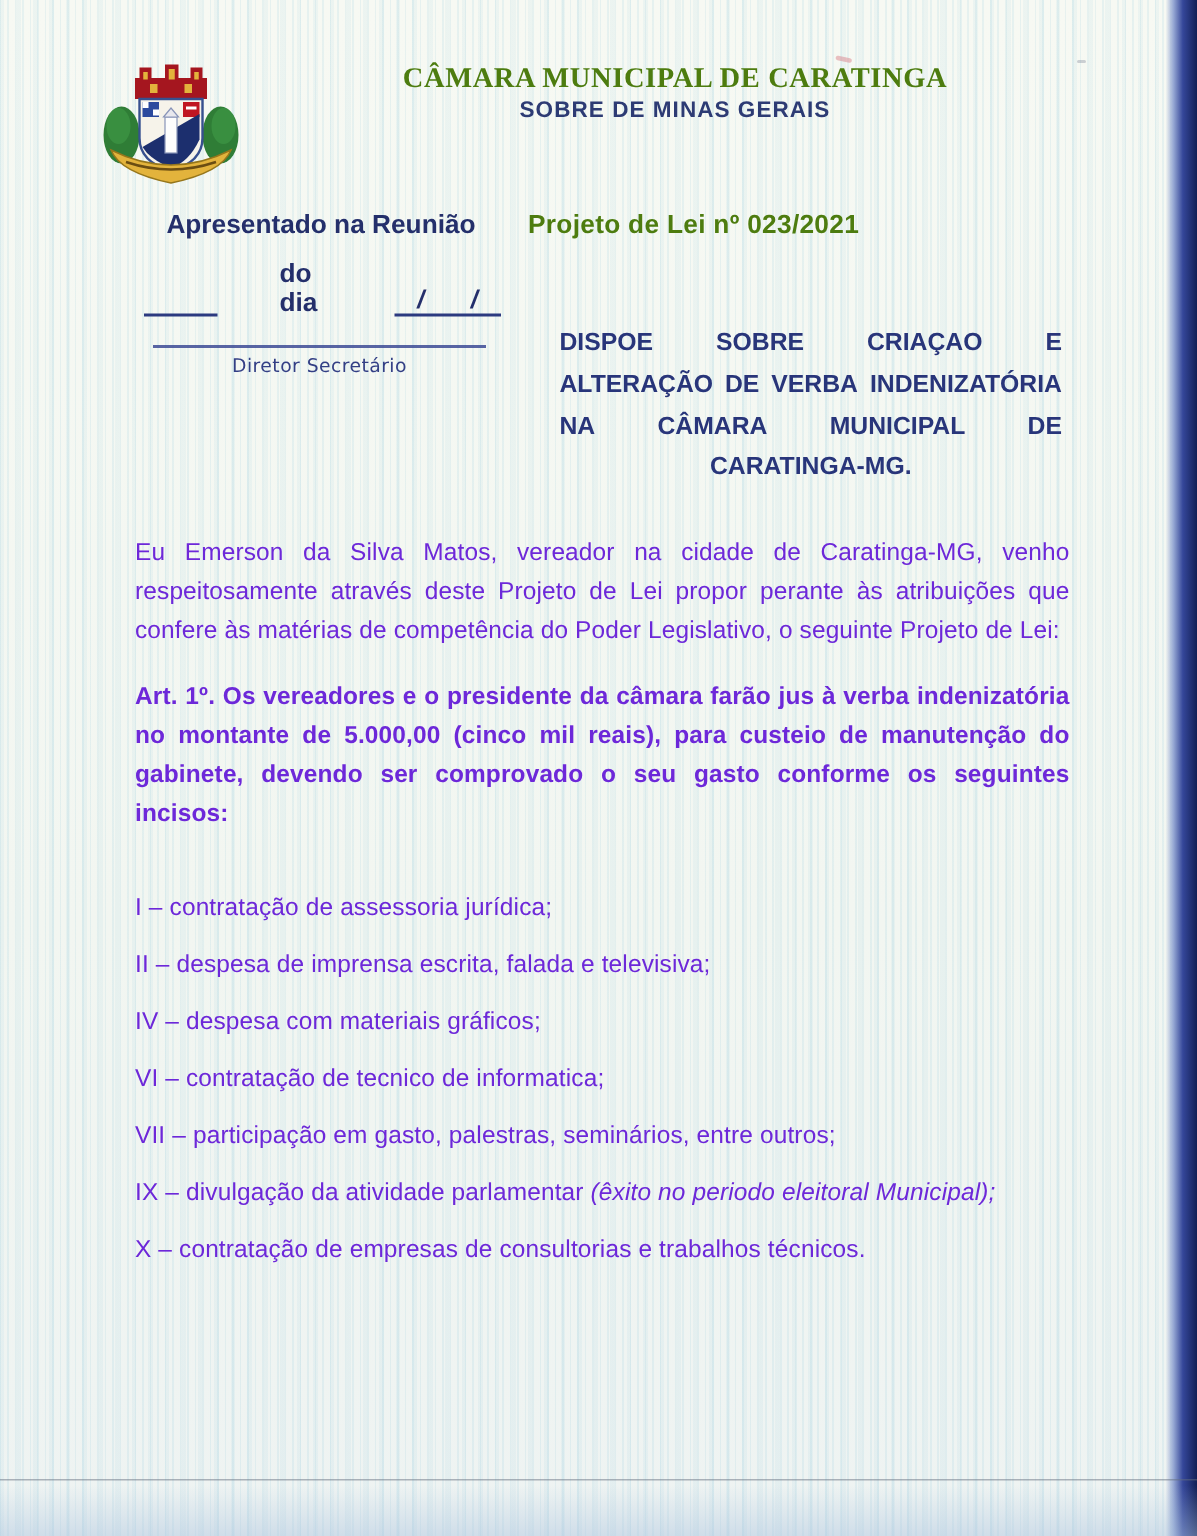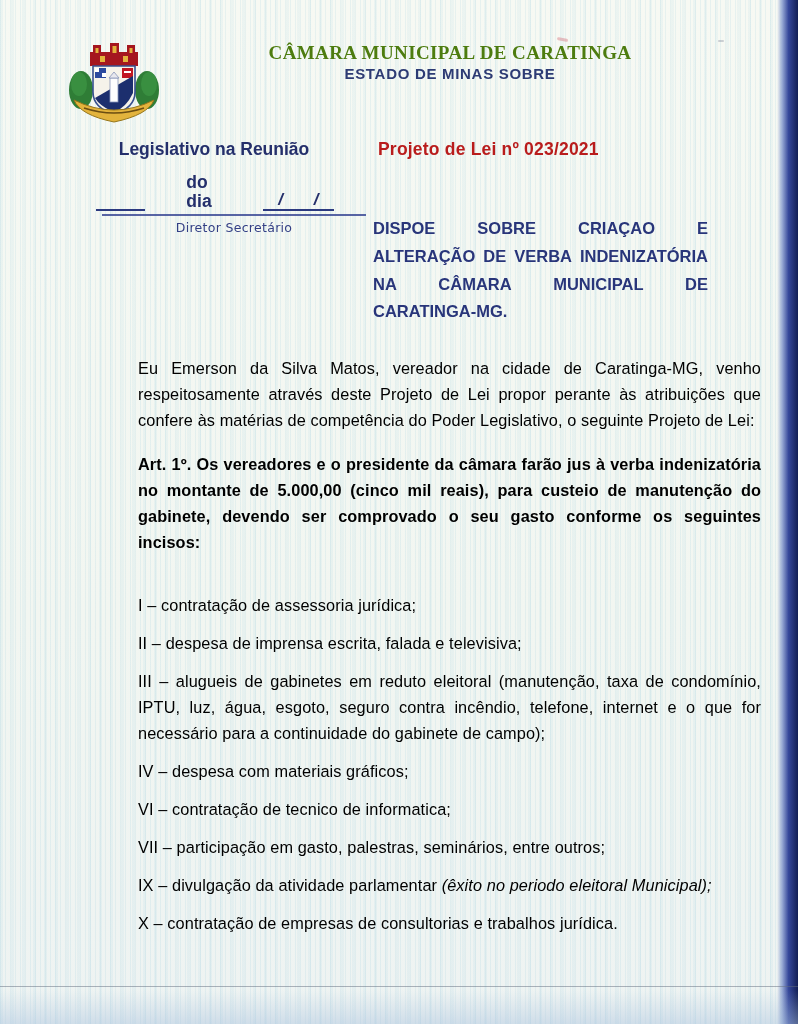--- a/index.html
+++ b/index.html
@@ -36,33 +36,33 @@
   }
 
   .presented{position:absolute;left:94px;top:139px;width:240px;}
   .presented-title{font-size:17.5px;font-weight:bold;color:#242f6b;text-align:center;}
   .date-row{display:flex;align-items:flex-end;margin-top:13px;padding-left:2px;gap:36px;}
   .u-blank{width:72px;height:16px;border-bottom:2.5px solid #2c3a80;}
   .date-label{font-size:17.5px;font-weight:bold;color:#242f6b;padding:0 5px;line-height:19px;}
   .u-date{width:104px;height:19px;border-bottom:2.5px solid #2c3a80;display:flex;justify-content:space-around;
     font-weight:bold;font-style:italic;font-size:17px;color:#242f6b;}
 
-  .sig{position:absolute;left:102px;top:214px;width:264px;}
+  .sig{position:absolute;left:102px;top:230px;width:222px;}
   .sig-line{border-top:2px solid rgba(60,74,149,0.85);height:0;}
   .sig-label{text-align:center;font-family:"DejaVu Sans",sans-serif;font-size:12.5px;color:#333f85;margin-top:4px;letter-spacing:0.3px;}
 
-  .doc-number{position:absolute;left:378px;top:139px;font-size:17.5px;font-weight:bold;color:#b91c1c;letter-spacing:0.2px;}
+  .doc-number{position:absolute;left:352px;top:139px;font-size:17.5px;font-weight:bold;color:#4d7c0f;letter-spacing:0.2px;}
 
   .ementa{position:absolute;left:373px;top:219px;width:335px;color:#28357a;font-weight:bold;font-size:16.5px;}
   .ementa-line{display:flex;justify-content:space-between;height:27.8px;}
-  .ementa-line.last{justify-content:flex-start;}
+  .ementa-line.last{justify-content:center;}
 
   .body-text{
     position:absolute;left:90px;top:355px;width:623px;
-    font-size:16.3px;line-height:26px;color:#000000;text-align:justify;letter-spacing:0.1px;padding-left:48px;
+    font-size:16.3px;line-height:26px;color:#6d28d9;text-align:justify;letter-spacing:0.1px;
   }
   .body-text p{margin:0;}
   .p-art{margin-top:18px !important;font-weight:bold;}
   .incisos{margin-top:37px;}
   .incisos p{margin:12px 0 3px 0;}
   .it{font-style:italic;}
 </style>
 </head>
 <body>
 
@@ -103,25 +103,25 @@
       <rect x="46" y="38" width="8" height="24" fill="#fdfdfd" stroke="#8894b8" stroke-width="0.8"></rect>
       <path d="M45,38 L50,32 L55,38 Z" fill="#e8e8ee" stroke="#8894b8" stroke-width="0.8"></path>
 
       <path d="M10,60 Q50,80 90,60 Q84,75 50,82 Q16,75 10,60 Z" fill="#e3b33c" stroke="#96761b" stroke-width="1"></path>
       <path d="M20,68 Q50,78 80,68" stroke="#6b4d12" stroke-width="1.6" fill="none"></path>
     </svg>
   </div>
 
   <div class="header-text">
     <div class="header-title">CÂMARA MUNICIPAL DE CARATINGA</div>
-    <div class="header-subtitle">ESTADO DE MINAS SOBRE</div>
+    <div class="header-subtitle">SOBRE DE MINAS GERAIS</div>
   </div>
 
   <div class="presented">
-    <div class="presented-title">Legislativo na Reunião</div>
+    <div class="presented-title">Apresentado na Reunião</div>
     <div class="date-row">
       <span class="u-blank"></span>
       <span class="date-label">do dia</span>
       <span class="u-date">
         <span>/</span>
         <span>/</span>
       </span>
     </div>
   </div>
 
@@ -156,25 +156,24 @@
     </div>
   </div>
 
   <div class="body-text">
     <p class="p-intro">Eu Emerson da Silva Matos, vereador na cidade de Caratinga-MG, venho respeitosamente através deste Projeto de Lei propor perante às atribuições que confere às matérias de competência do Poder Legislativo, o seguinte Projeto de Lei:</p>
     <p class="p-art">Art. 1º. Os vereadores e o presidente da câmara farão jus à verba indenizatória no montante de 5.000,00 (cinco mil reais), para custeio de manutenção do gabinete, devendo ser comprovado o seu gasto conforme os seguintes incisos:</p>
 
     <div class="incisos">
       <p><span>I – contratação de assessoria jurídica;</span><span class="it"></span></p>
       <p><span>II – despesa de imprensa escrita, falada e televisiva;</span><span class="it"></span></p>
-      <p><span>III – alugueis de gabinetes em reduto eleitoral (manutenção, taxa de condomínio, IPTU, luz, água, esgoto, seguro contra incêndio, telefone, internet e o que for necessário para a continuidade do gabinete de campo);</span><span class="it"></span></p>
       <p><span>IV – despesa com materiais gráficos;</span><span class="it"></span></p>
       <p><span>VI – contratação de tecnico de informatica;</span><span class="it"></span></p>
       <p><span>VII – participação em gasto, palestras, seminários, entre outros;</span><span class="it"></span></p>
       <p><span>IX – divulgação da atividade parlamentar </span><span class="it">(êxito no periodo eleitoral Municipal);</span></p>
-      <p><span>X – contratação de empresas de consultorias e trabalhos jurídica.</span><span class="it"></span></p>
+      <p><span>X – contratação de empresas de consultorias e trabalhos técnicos.</span><span class="it"></span></p>
     </div>
   </div>
 
   <div class="band-right"></div>
   <div class="bottom-line"></div>
   <div class="bottom-wash"></div>
 </div>
 
 </body></html>

